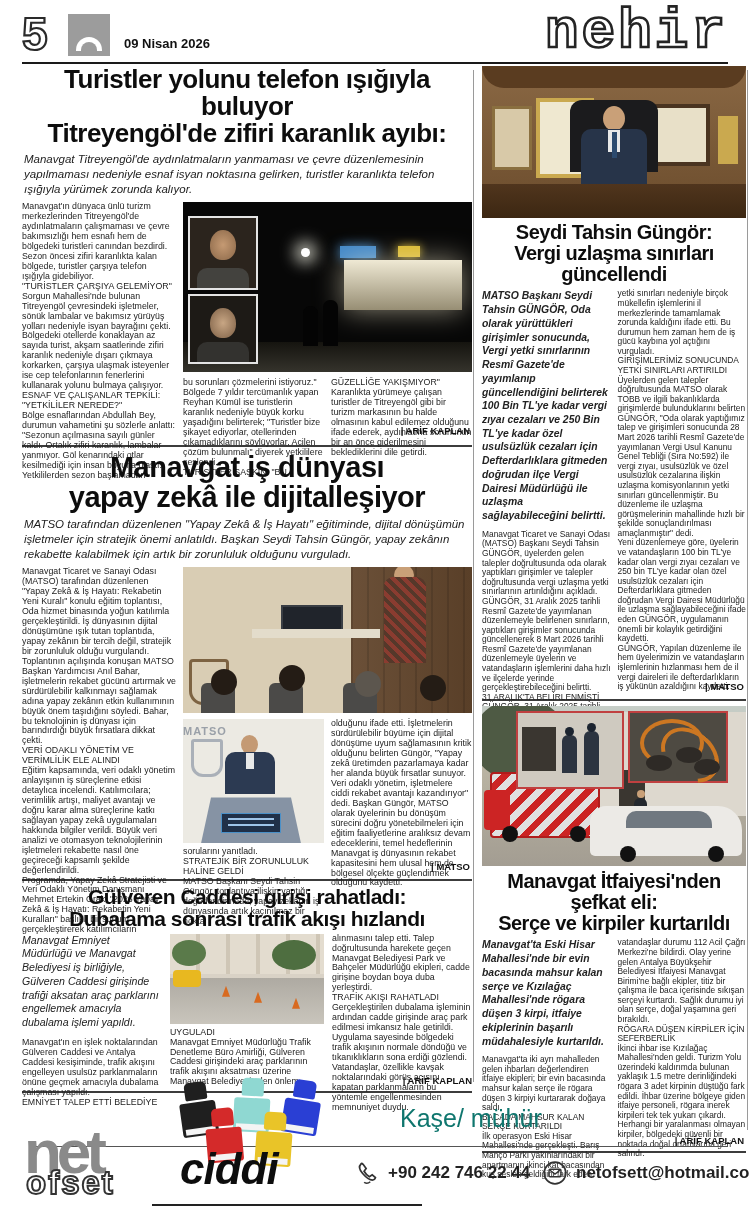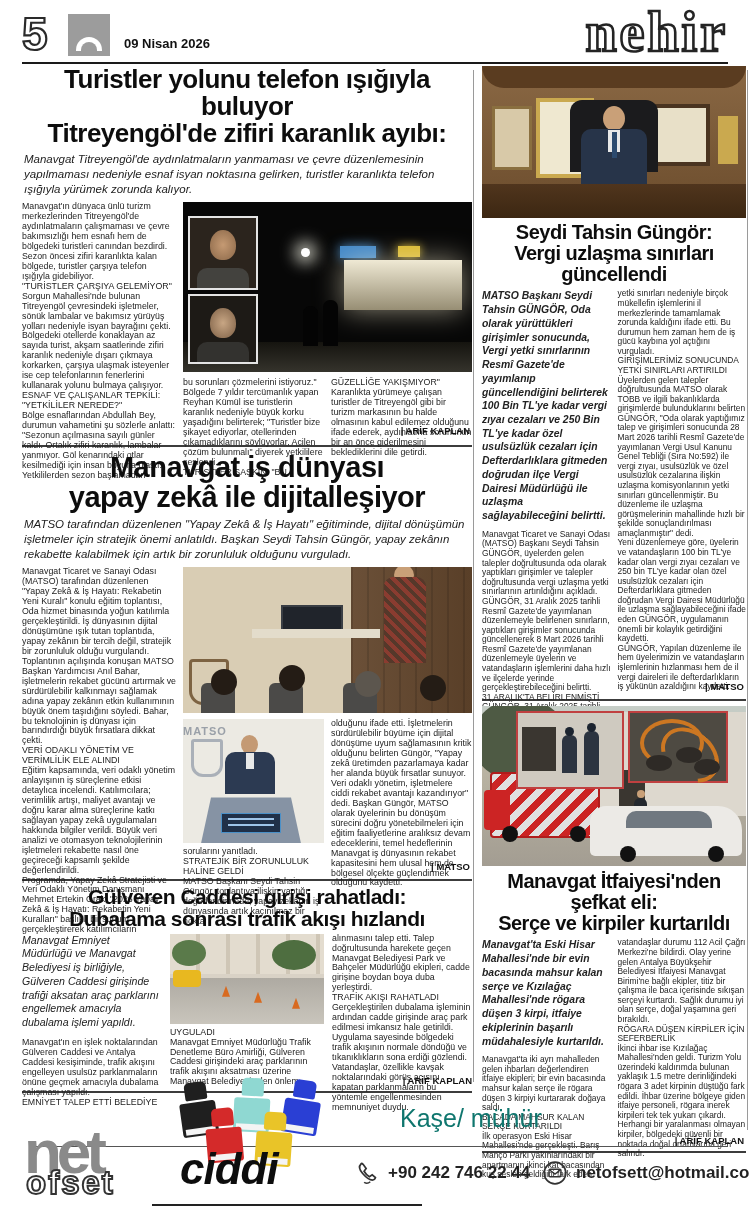--- a/index.html
+++ b/index.html
@@ -7,21 +7,21 @@
   #page{position:relative;width:750px;height:1212px;overflow:hidden;background:#fff;}
 
   
   .header{position:absolute;left:22px;right:22px;top:8px;height:52px;}
   .pageno{position:absolute;left:0;top:0;font-size:46px;font-weight:bold;color:#fff;
     -webkit-text-stroke:2.2px #2a2a2a;line-height:52px;}
   .paperlogo{position:absolute;left:46px;top:6px;width:42px;height:42px;background:#9c9c9c;}
   .paperlogo .arch{position:absolute;left:8px;bottom:5px;width:26px;height:14px;background:#fff;border-radius:13px 13px 0 0;}
   .paperlogo .dome{position:absolute;left:5px;bottom:0;width:16px;height:9px;background:#9c9c9c;border-radius:8px 8px 0 0;}
   .dateline{position:absolute;left:102px;top:28px;font-size:13px;font-weight:bold;color:#111;}
-  .masthead{position:absolute;right:0;top:-6px;font-family:Liberation Serif, serif;font-weight:bold;
+  .masthead{position:absolute;right:0;top:-6px;font-family:Liberation Mono, monospace;font-weight:bold;
     font-size:56px;color:#fff;-webkit-text-stroke:2.6px #242424;letter-spacing:3px;line-height:60px;}
   .header-rule{position:absolute;left:22px;right:22px;top:62px;border-top:2px solid #1a1a1a;}
 
   
   .leftcol{position:absolute;left:22px;top:66px;width:450px;}
   .rightcol{position:absolute;left:482px;top:66px;width:264px;}
   .vdivider{position:absolute;left:473px;top:70px;height:1012px;border-left:1px solid #9a9a9a;}
   .vedge{position:absolute;left:747px;top:70px;height:1060px;border-left:1px solid #9a9a9a;}
   .hr{border-top:2px solid #3c3c3c;margin:5px 0;}
 

